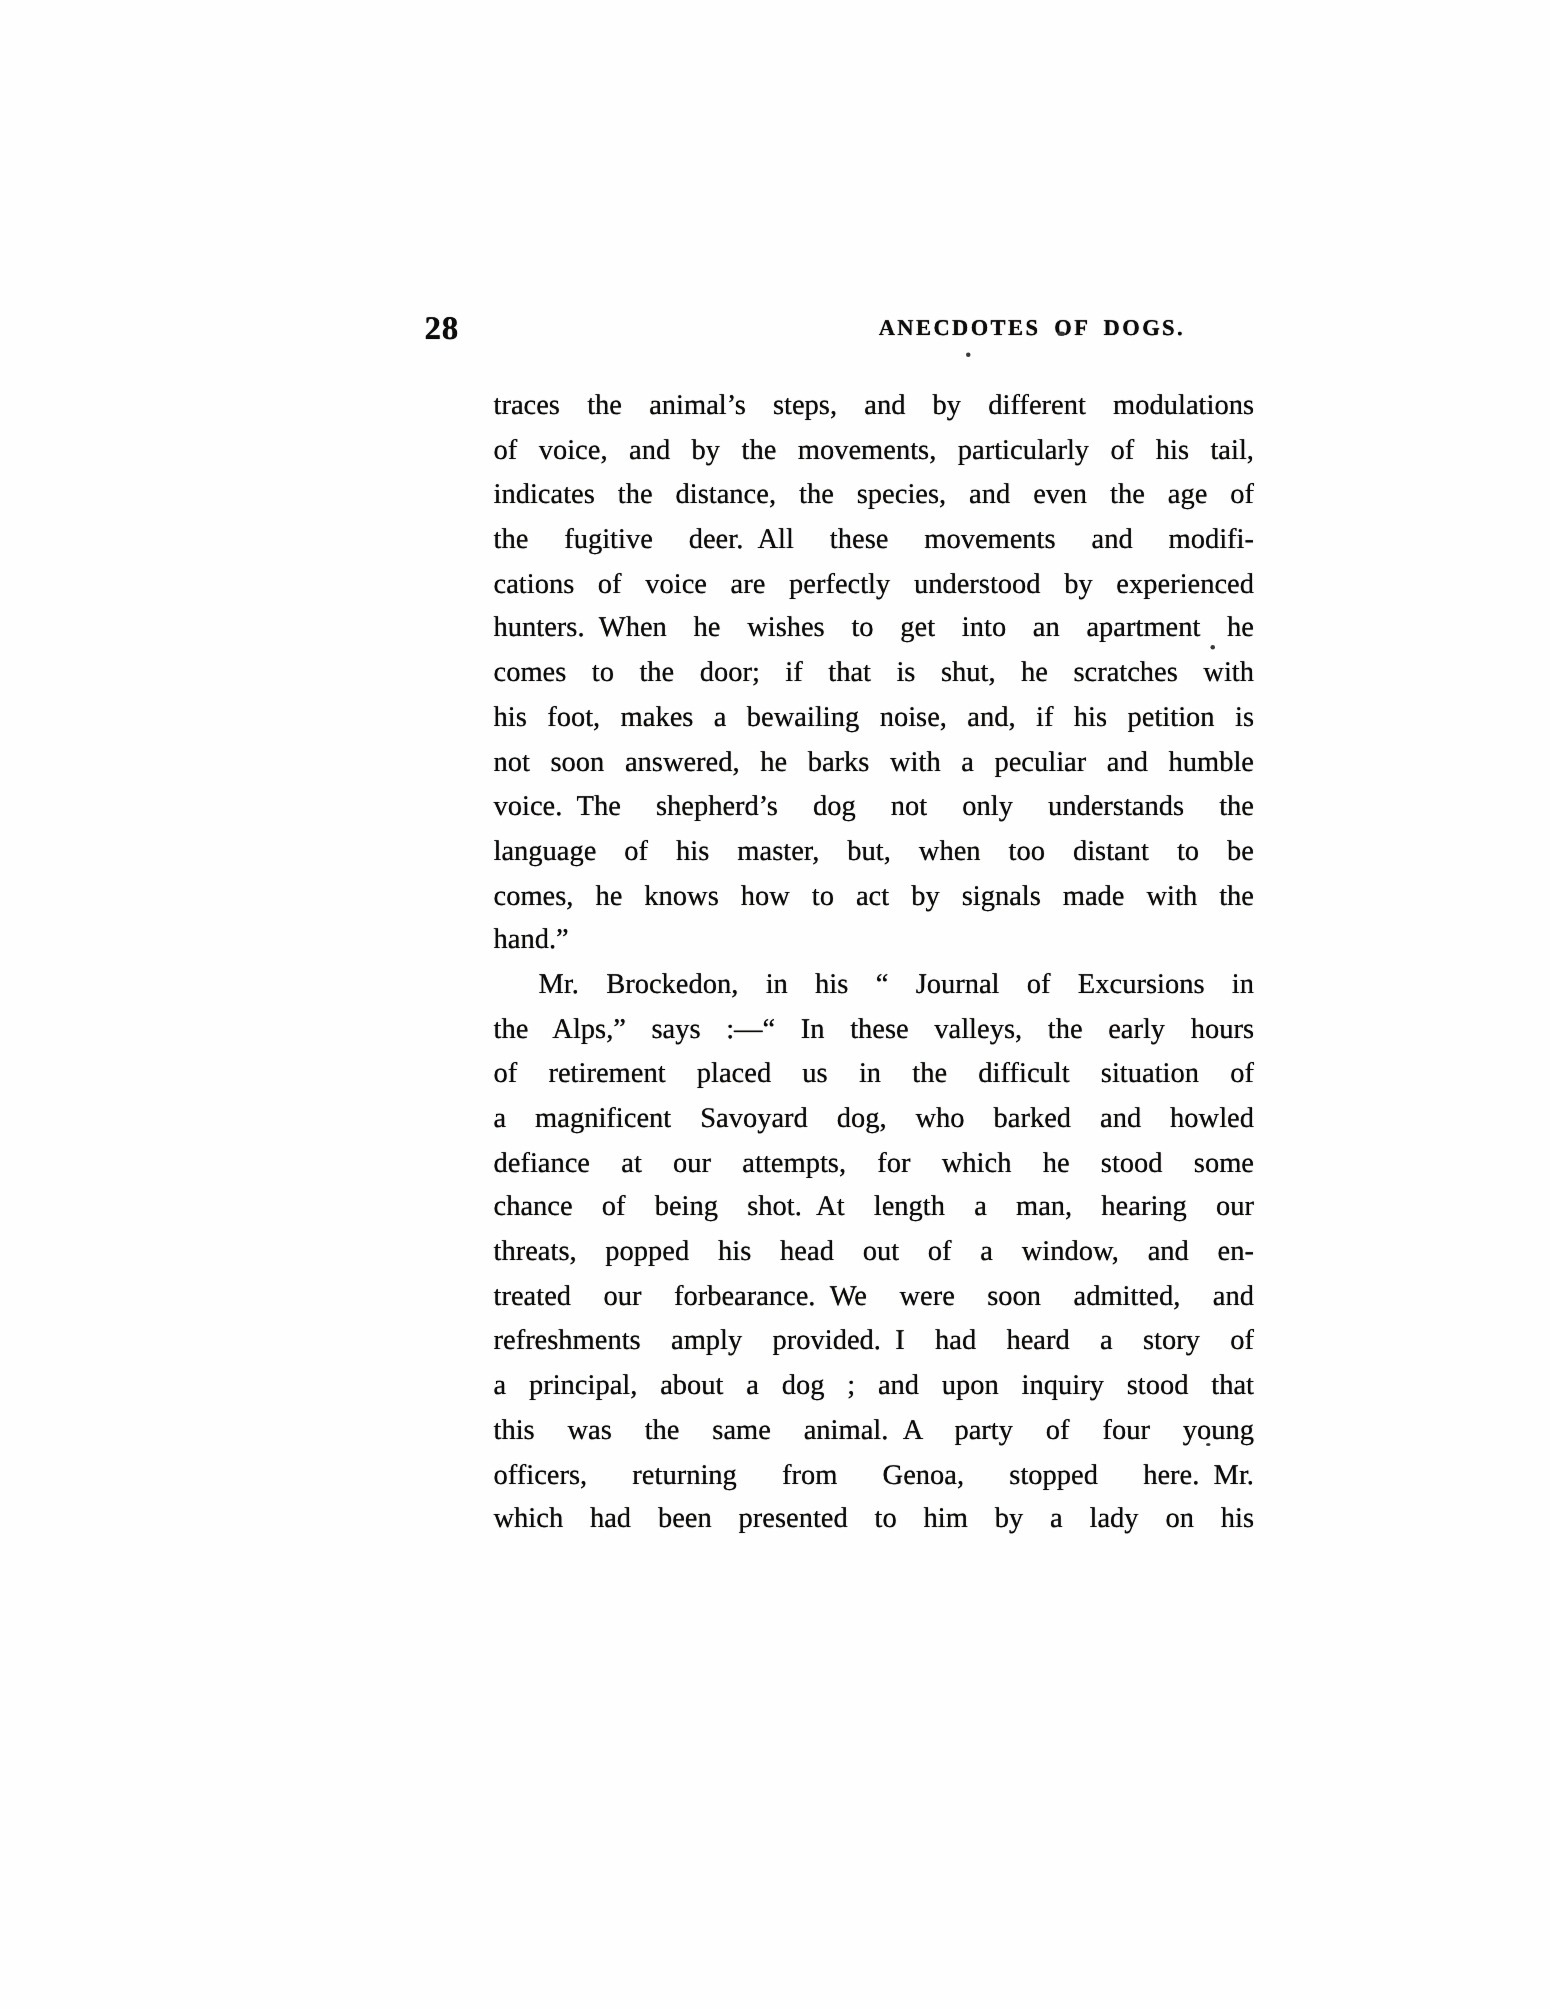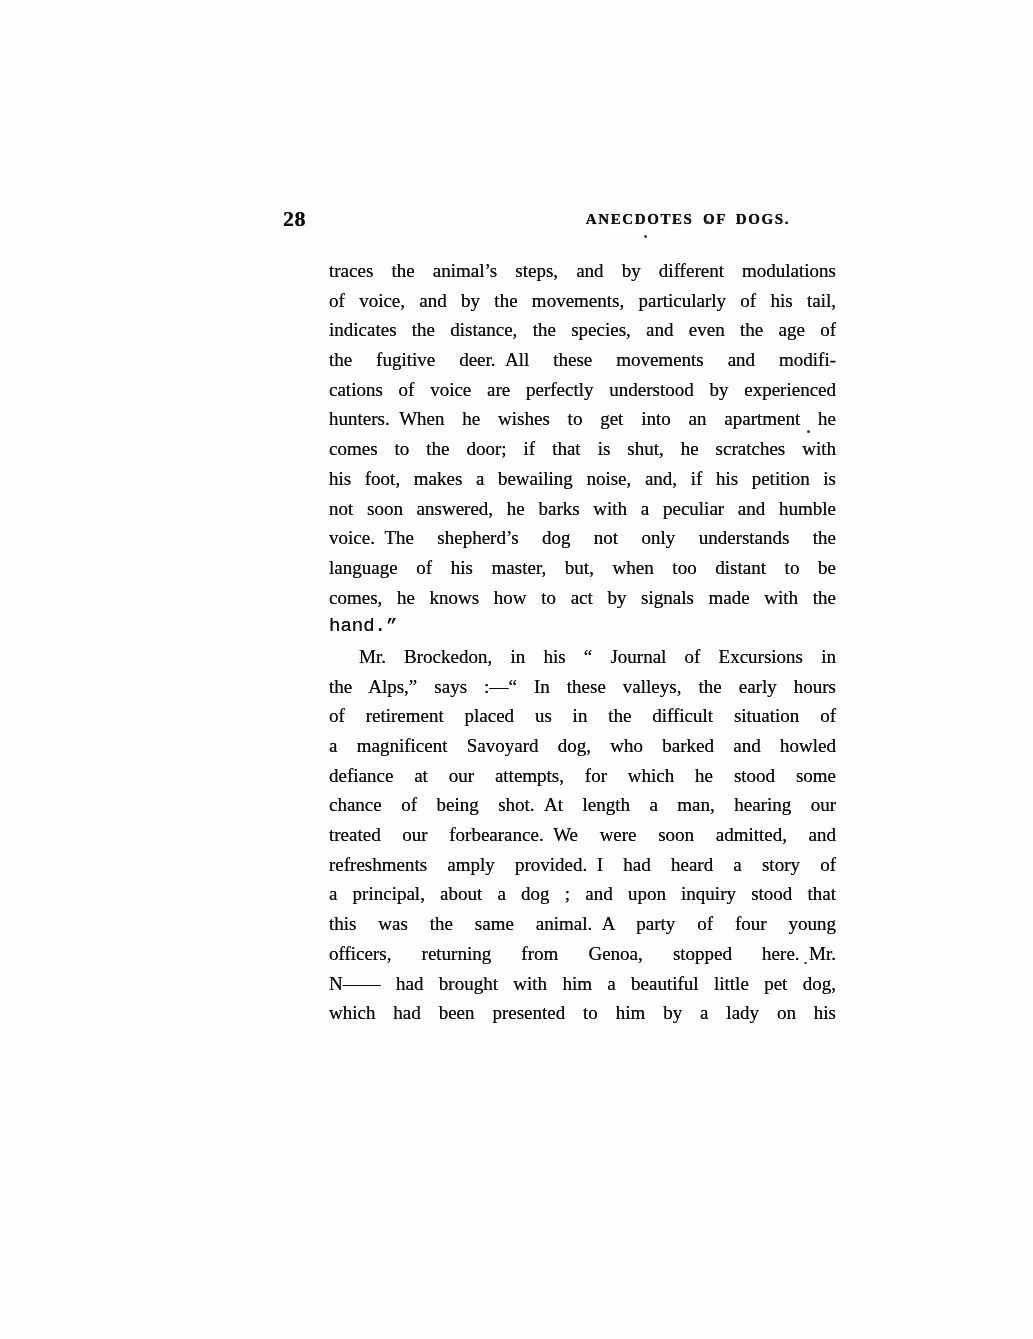--- a/index.html
+++ b/index.html
@@ -59,21 +59,20 @@
     line-height: 29.7px;
     font-size: 19px;
     text-align: justify;
     text-align-last: justify;
     white-space: nowrap;
     text-shadow: 0 0 0.6px rgba(0,0,0,0.8);
   }
   .line.no-justify {
     text-align: left;
     text-align-last: left;
-    font-family: Liberation Mono, monospace;
   }
   .line.indent {
     padding-left: 30px;
     box-sizing: border-box;
   }
   
   .speck {
     position: absolute;
     background: #3a3a3a;
     border-radius: 50%;
@@ -106,26 +105,26 @@
     <div class="line">voice. The shepherd’s dog not only understands the</div>
     <div class="line">language of his master, but, when too distant to be</div>
     <div class="line">comes, he knows how to act by signals made with the</div>
     <div class="line no-justify">hand.”</div>
     <div class="line indent">Mr. Brockedon, in his “ Journal of Excursions in</div>
     <div class="line">the Alps,” says :—“ In these valleys, the early hours</div>
     <div class="line">of retirement placed us in the difficult situation of</div>
     <div class="line">a magnificent Savoyard dog, who barked and howled</div>
     <div class="line">defiance at our attempts, for which he stood some</div>
     <div class="line">chance of being shot. At length a man, hearing our</div>
+    <div class="line">threats, popped his head out of a window, and en-</div>
     <div class="line">treated our forbearance. We were soon admitted, and</div>
     <div class="line">refreshments amply provided. I had heard a story of</div>
     <div class="line">a principal, about a dog ; and upon inquiry stood that</div>
     <div class="line">this was the same animal. A party of four young</div>
     <div class="line">officers, returning from Genoa, stopped here. Mr.</div>
-    <div class="line">N—— had brought with him a beautiful little pet dog,</div>
     <div class="line">which had been presented to him by a lady on his</div>
   </main>
 
   <div class="speck s1"></div>
   <div class="speck s2"></div>
   <div class="speck s3"></div>
   <div class="speck s4"></div>
 
 </div>
 

